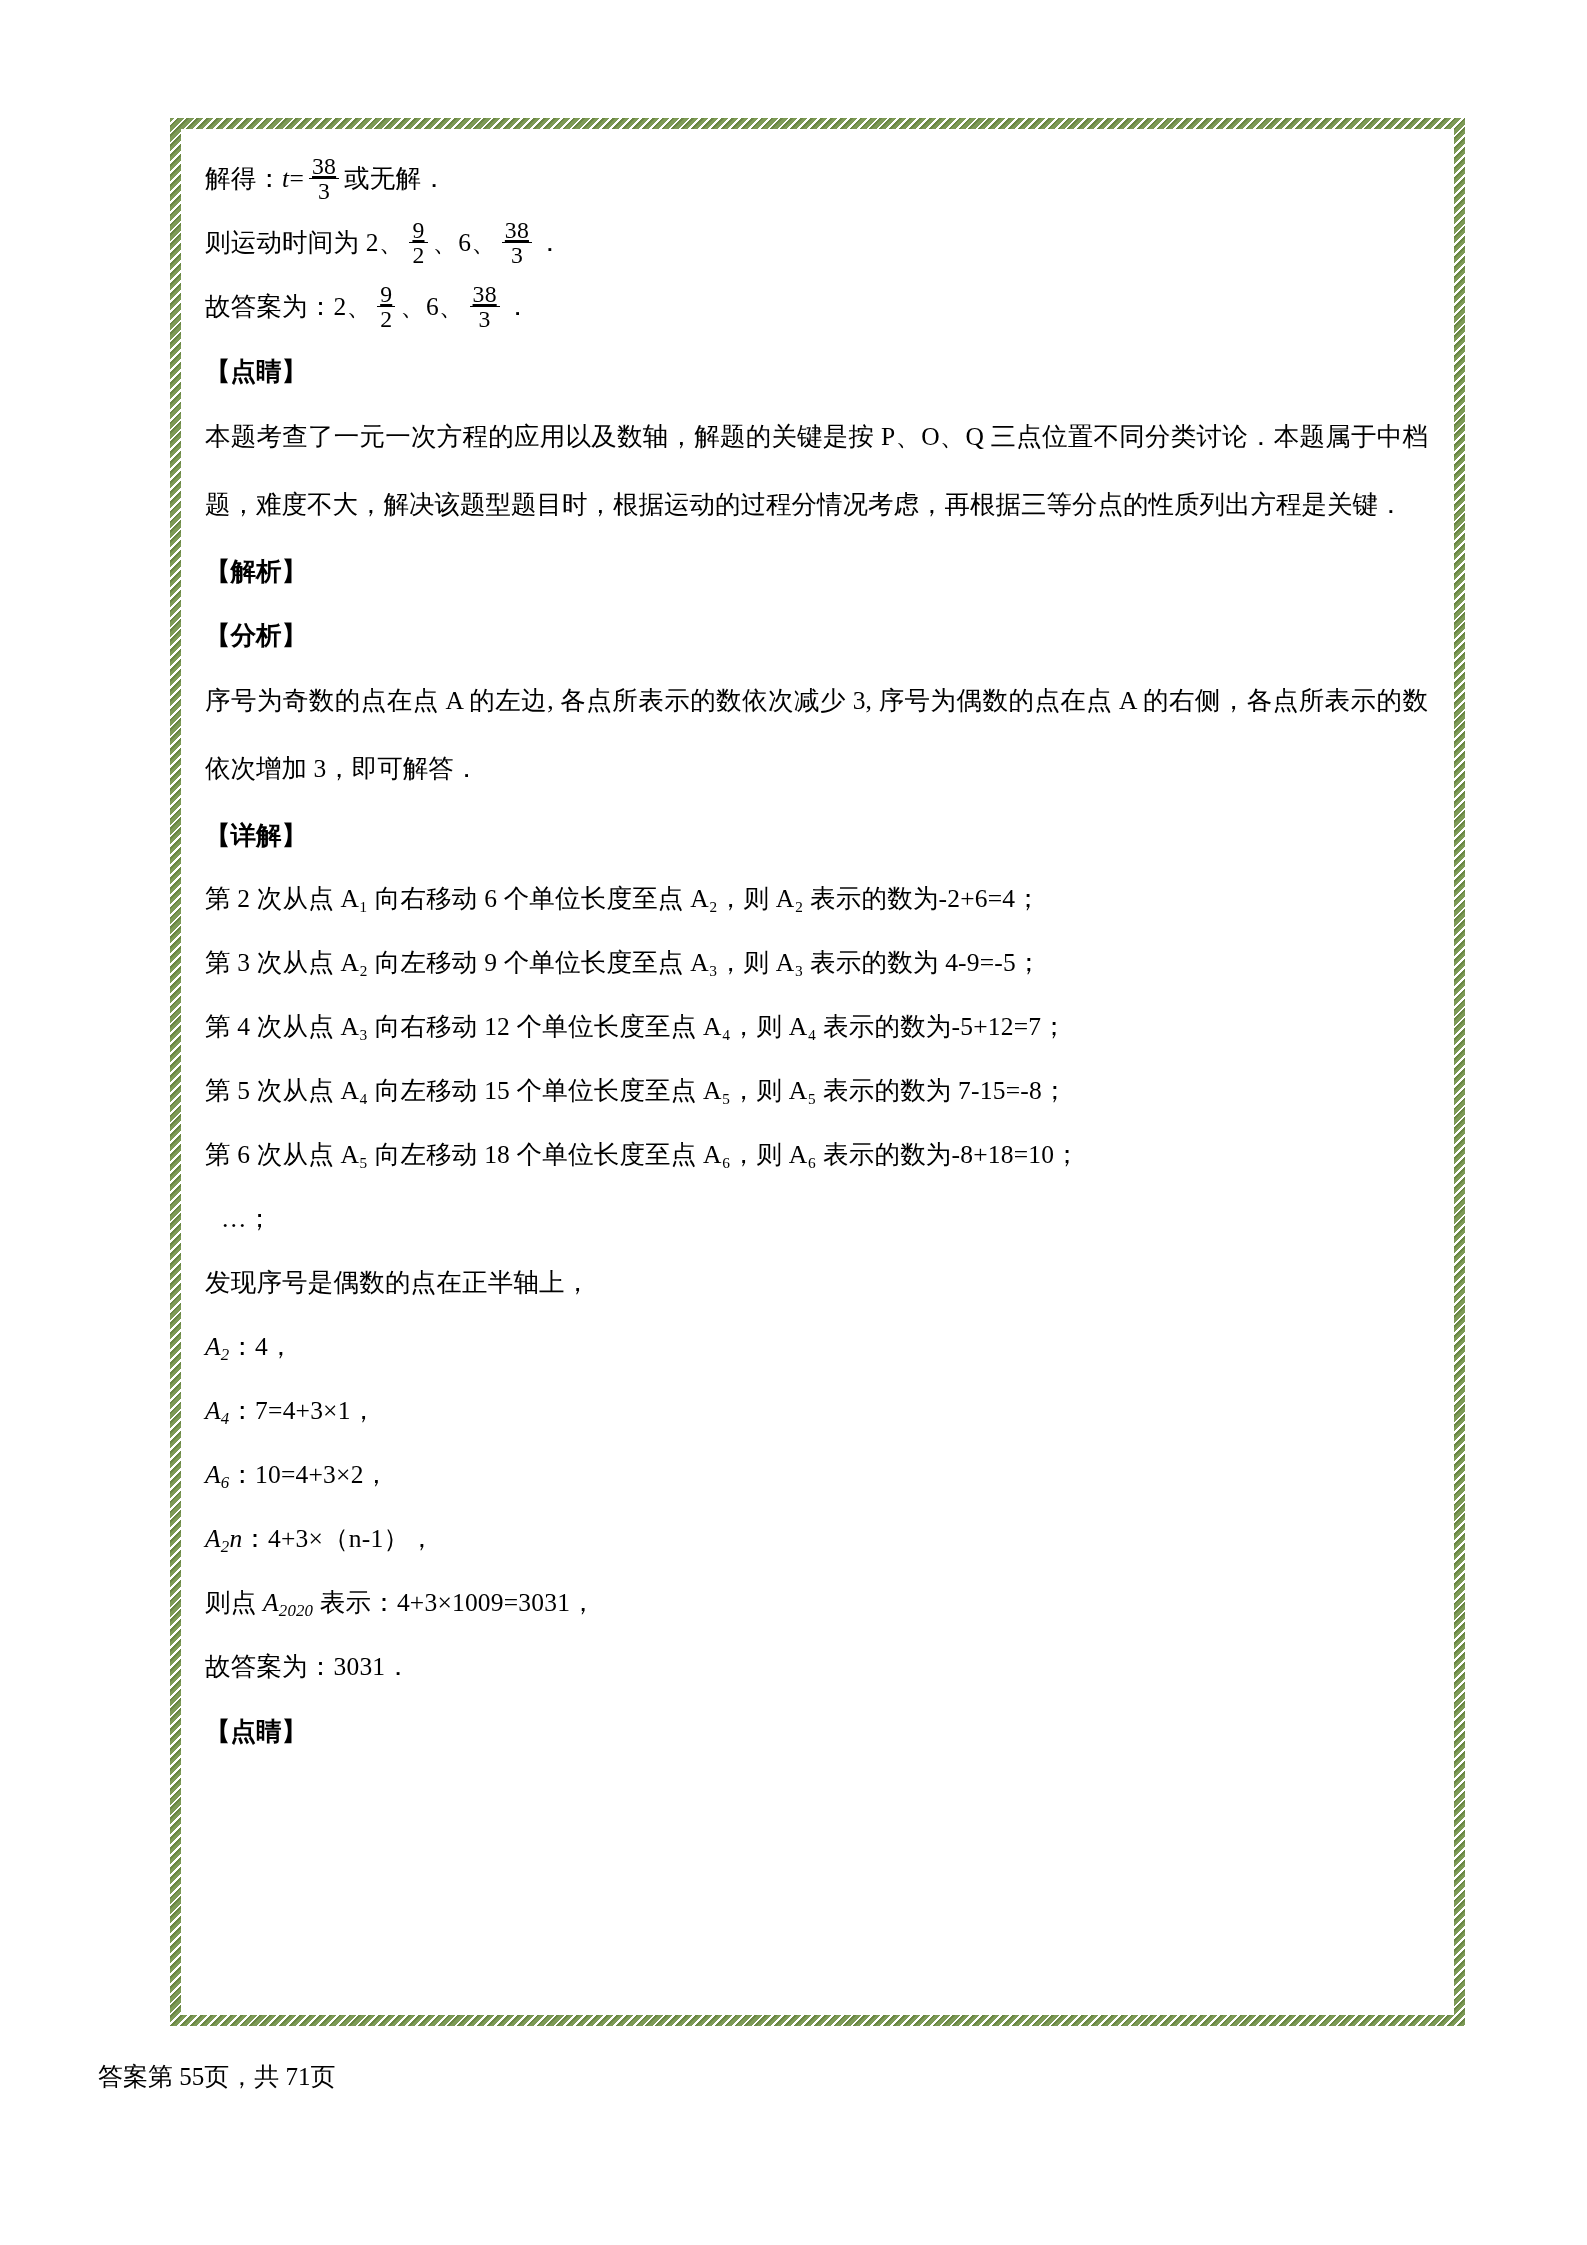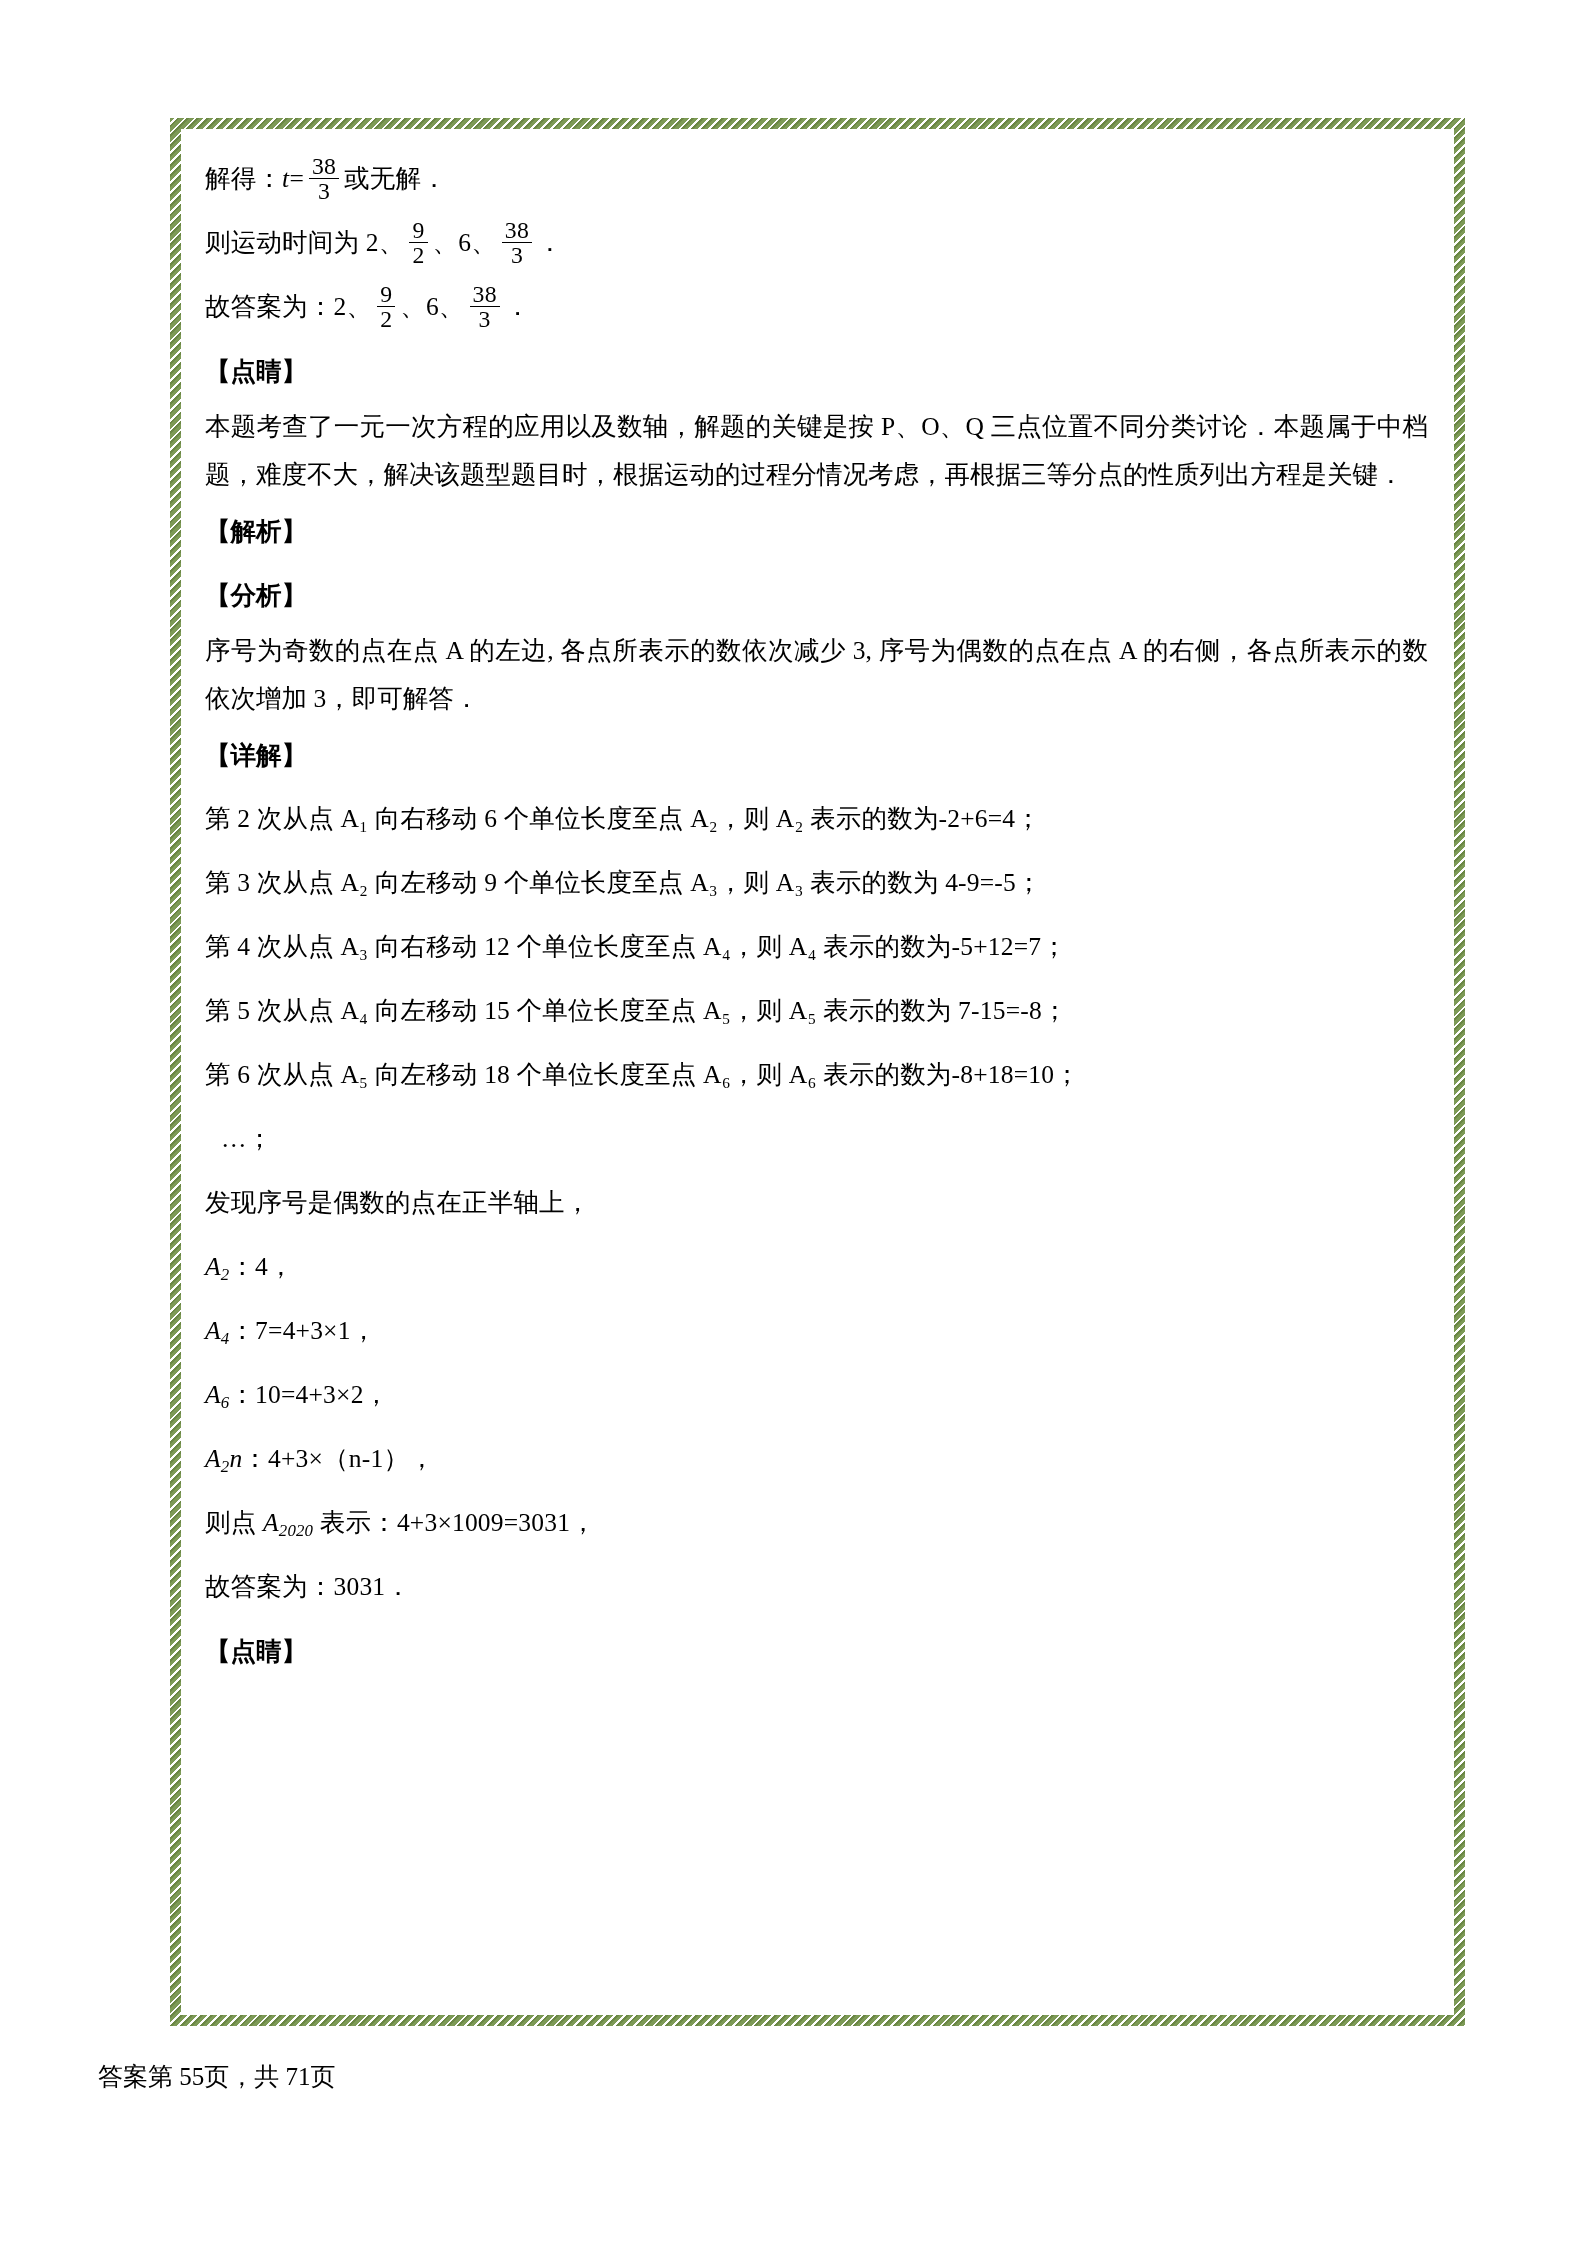--- a/index.html
+++ b/index.html
@@ -67,21 +67,21 @@
 
   .hdr {
     font-weight: bold;
     font-size: 25.5px;
     line-height: 64px;
     font-family: "Liberation Sans", "DejaVu Sans", sans-serif;
   }
 
   .para {
     font-size: 25.5px;
-    line-height: 48px;
+    line-height: 68px;
     text-align: justify;
     text-justify: inter-ideograph;
   }
 
   .it { font-style: italic; font-family: "Liberation Serif", "DejaVu Serif", serif; }
 
   sub {
     font-size: 0.66em;
     font-style: italic;
     vertical-align: -0.28em;
@@ -90,21 +90,21 @@
 
   
   .frac {
     display: inline-block;
     vertical-align: -0.52em;
     text-align: center;
     line-height: 1.02;
     font-size: 0.93em;
     margin: 0 5px;
   }
-  .frac .num { display: block; padding: 0 3px; }
+  .frac .num { display: block; padding: 0 3px; text-decoration: underline; }
   .frac .den {
     display: block;
     border-top: 1.6px solid #000;
     padding: 0 3px;
   }
 
   
   #footer {
     position: absolute;
     left: 0;

